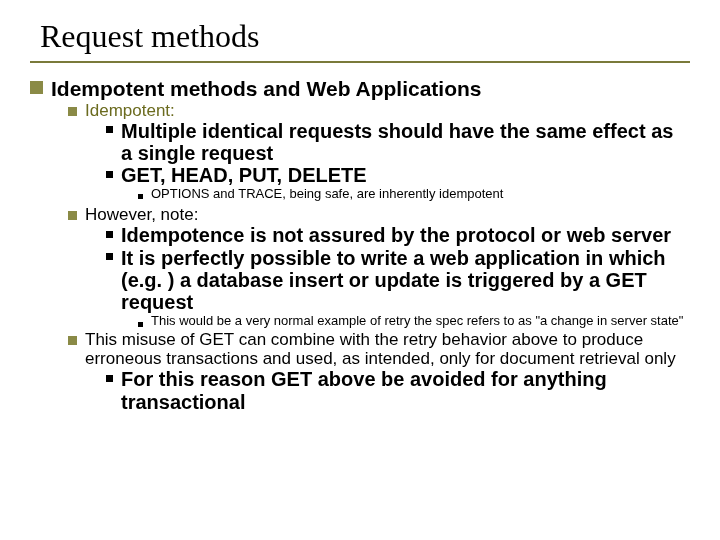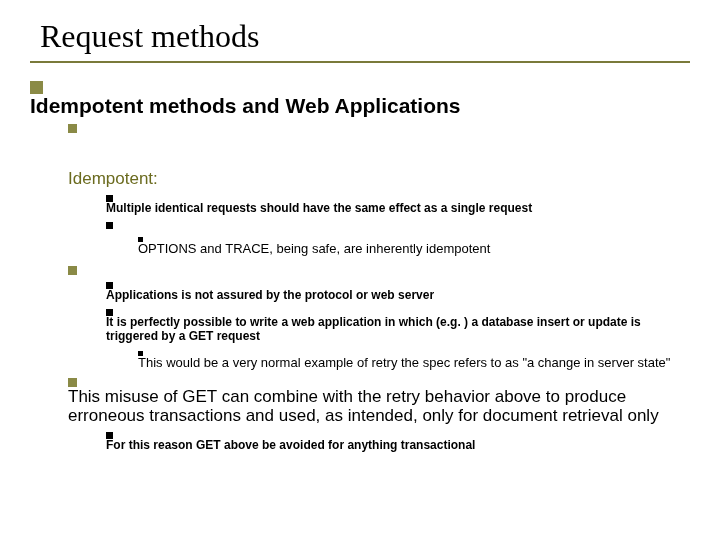--- a/index.html
+++ b/index.html
@@ -26,45 +26,44 @@
     margin: 0 0 4px 10px;
   }
   .rule {
     height: 2px;
     background: #7a7a3a;
     margin: 6px 0 14px 0;
   }
   .bullet {
     display: flex;
     align-items: flex-start;
-    flex-direction: column;
   }
   .sq {
     flex: 0 0 auto;
     margin-top: 0.38em;
     margin-right: 8px;
   }
   .lvl1 { margin-left: 0px; }
   .lvl1 > .sq { width: 13px; height: 13px; background: #8a8a46; margin-top: 0.28em; }
   .lvl1 > .txt { font-size: 21px; font-weight: 700; }
 
   .lvl2 { margin-left: 38px; }
   .lvl2 > .sq { width: 9px; height: 9px; background: #8a8a46; margin-top: 0.38em; }
   .lvl2 > .txt { font-size: 17px; }
 
   .lvl3 { margin-left: 76px; }
   .lvl3 > .sq { width: 7px; height: 7px; background: #000; margin-top: 0.42em; }
-  .lvl3 > .txt { font-size: 12px; font-weight: 700; }
+  .lvl3 > .txt { font-size: 20px; font-weight: 700; }
 
   .lvl4 { margin-left: 108px; }
   .lvl4 > .sq { width: 5px; height: 5px; background: #000; margin-top: 0.48em; }
   .lvl4 > .txt { font-size: 13px; text-align: right; }
 
   .txt { line-height: 1.12; }
-  .olive { color: #6b6b1f; margin-top: 36px; }
+  .olive { color: #6b6b1f; }
   .gap-sm { height: 2px; }
 </style>
 </head>
 <body>
 
 <div class="slide">
 
   <h1 class="title">Request methods</h1>
   <div class="rule"></div>
 
@@ -77,37 +76,39 @@
     <span class="sq"></span>
     <span class="txt olive">Idempotent:</span>
   </div>
 
   <div class="bullet lvl3">
     <span class="sq"></span>
     <span class="txt">Multiple identical requests should have the same effect as a single request</span>
   </div>
   <div class="bullet lvl3">
     <span class="sq"></span>
+    <span class="txt">GET, HEAD, PUT, DELETE</span>
   </div>
   <div class="bullet lvl4">
     <span class="sq"></span>
     <span class="txt">OPTIONS and TRACE, being safe, are inherently idempotent</span>
   </div>
 
   <div class="gap-sm"></div>
 
 
   <div class="gap-sm"></div>
 
   <div class="bullet lvl2">
     <span class="sq"></span>
+    <span class="txt">However, note:</span>
   </div>
   <div class="bullet lvl3">
     <span class="sq"></span>
-    <span class="txt">Applications is not assured by the protocol or web server</span>
+    <span class="txt">Idempotence is not assured by the protocol or web server</span>
   </div>
   <div class="bullet lvl3">
     <span class="sq"></span>
     <span class="txt">It is perfectly possible to write a web application in which (e.g. ) a database insert or update is triggered by a GET request</span>
   </div>
   <div class="bullet lvl4">
     <span class="sq"></span>
     <span class="txt">This would be a very normal example of retry the spec refers to as "a change in server state"</span>
   </div>
 

